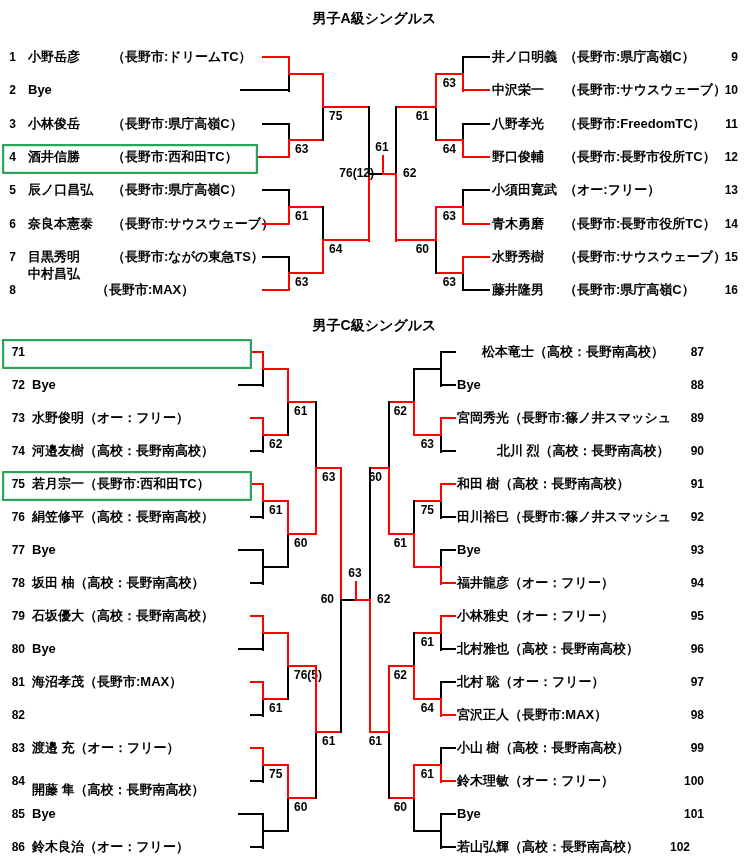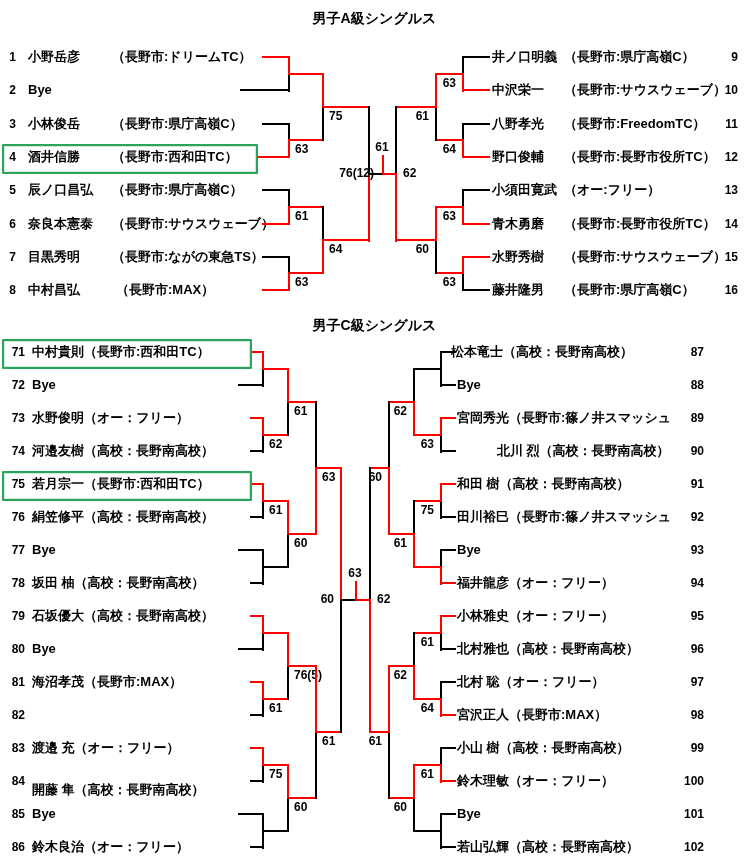--- a/index.html
+++ b/index.html
@@ -35,22 +35,22 @@
     <div class="t num" style="left: 4px; top: 180px; width: 12px;">5</div>
     <div class="t " style="left: 28px; top: 180px;">辰ノ口昌弘</div>
     <div class="t " style="left: 112px; top: 180px;">（長野市:県庁高嶺C）</div>
     <div class="t num" style="left: 4px; top: 214px; width: 12px;">6</div>
     <div class="t " style="left: 28px; top: 214px;">奈良本憲泰</div>
     <div class="t " style="left: 112px; top: 214px;">（長野市:サウスウェーブ）</div>
     <div class="t num" style="left: 4px; top: 247px; width: 12px;">7</div>
     <div class="t " style="left: 28px; top: 247px;">目黒秀明</div>
     <div class="t " style="left: 112px; top: 247px;">（長野市:ながの東急TS）</div>
     <div class="t num" style="left: 4px; top: 280px; width: 12px;">8</div>
-    <div class="t " style="left: 28px; top: 280px;">中村昌弘</div>
-    <div class="t " style="left: 116px; top: 280px; text-align: center;">（長野市:MAX）</div>
+    <div class="t " style="left: 28px; top: 264px;">中村昌弘</div>
+    <div class="t " style="left: 96px; top: 280px; text-align: center;">（長野市:MAX）</div>
     <div class="seg" style="left: 262px; top: 56px; width: 28px; height: 2px; background: rgb(255, 0, 0);"></div>
     <div class="seg" style="left: 240px; top: 89px; width: 50px; height: 2px; background: rgb(0, 0, 0);"></div>
     <div class="seg" style="left: 288px; top: 56px; width: 2px; height: 18.65px; background: rgb(255, 0, 0);"></div>
     <div class="seg" style="left: 288px; top: 73px; width: 2px; height: 18.65px; background: rgb(0, 0, 0);"></div>
     <div class="seg" style="left: 262px; top: 123px; width: 28px; height: 2px; background: rgb(0, 0, 0);"></div>
     <div class="seg" style="left: 258px; top: 156px; width: 32px; height: 2px; background: rgb(255, 0, 0);"></div>
     <div class="seg" style="left: 288px; top: 123px; width: 2px; height: 18.65px; background: rgb(0, 0, 0);"></div>
     <div class="seg" style="left: 288px; top: 139px; width: 2px; height: 18.65px; background: rgb(255, 0, 0);"></div>
     <div class="lbl" style="left: 295px; top: 142.25px;">63</div>
     <div class="seg" style="left: 262px; top: 189px; width: 28px; height: 2px; background: rgb(0, 0, 0);"></div>
@@ -136,21 +136,20 @@
     <div class="seg" style="left: 395px; top: 239px; width: 42px; height: 2px; background: rgb(255, 0, 0);"></div>
     <div class="seg" style="left: 395px; top: 106px; width: 2px; height: 68.6px; background: rgb(0, 0, 0);"></div>
     <div class="seg" style="left: 395px; top: 173px; width: 2px; height: 68.6px; background: rgb(255, 0, 0);"></div>
     <div class="lbl" style="left: 403px; top: 165.55px;">62</div>
     <div class="seg" style="left: 368px; top: 173px; width: 17px; height: 2px; background: rgb(0, 0, 0);"></div>
     <div class="seg" style="left: 382px; top: 173px; width: 15px; height: 2px; background: rgb(255, 0, 0);"></div>
     <div class="seg" style="left: 382px; top: 155px; width: 2px; height: 20px; background: rgb(255, 0, 0);"></div>
     <div class="lbl c" style="left: 352px; width: 60px; top: 139.55px;">61</div>
     <div class="hl" style="left: 2px; top: 339px; width: 246px; height: 26px;"></div>
     <div class="t num" style="left: 3px; top: 342px; width: 22px;">71</div>
-    <div class="t " style="left: 32px; top: 342px;">中村貴則（長野市:西和田TC）</div>
     <div class="t num" style="left: 3px; top: 375px; width: 22px;">72</div>
     <div class="t " style="left: 32px; top: 375px;">Bye</div>
     <div class="t num" style="left: 3px; top: 408px; width: 22px;">73</div>
     <div class="t " style="left: 32px; top: 408px;">水野俊明（オー：フリー）</div>
     <div class="t num" style="left: 3px; top: 441px; width: 22px;">74</div>
     <div class="t " style="left: 32px; top: 441px;">河邉友樹（高校：長野南高校）</div>
     <div class="hl" style="left: 2px; top: 471px; width: 246px; height: 26px;"></div>
     <div class="t num" style="left: 3px; top: 474px; width: 22px;">75</div>
     <div class="t " style="left: 32px; top: 474px;">若月宗一（長野市:西和田TC）</div>
     <div class="t num" style="left: 3px; top: 507px; width: 22px;">76</div>
@@ -239,21 +238,21 @@
     <div class="seg" style="left: 287px; top: 797px; width: 30px; height: 2px; background: rgb(255, 0, 0);"></div>
     <div class="seg" style="left: 315px; top: 665px; width: 2px; height: 68px; background: rgb(255, 0, 0);"></div>
     <div class="seg" style="left: 315px; top: 731px; width: 2px; height: 68px; background: rgb(0, 0, 0);"></div>
     <div class="lbl" style="left: 322px; top: 733.5px;">61</div>
     <div class="seg" style="left: 315px; top: 467px; width: 27px; height: 2px; background: rgb(255, 0, 0);"></div>
     <div class="seg" style="left: 315px; top: 731px; width: 27px; height: 2px; background: rgb(255, 0, 0);"></div>
     <div class="seg" style="left: 340px; top: 467px; width: 2px; height: 134px; background: rgb(255, 0, 0);"></div>
     <div class="seg" style="left: 340px; top: 599px; width: 2px; height: 134px; background: rgb(0, 0, 0);"></div>
     <div class="lbl r" style="left: 274px; width: 60px; top: 591.5px;">60</div>
     <div class="t num" style="left: 678px; top: 342px; width: 26px;">87</div>
-    <div class="t " style="left: 451px; top: 342px; text-align: center;">松本竜士（高校：長野南高校）</div>
+    <div class="t " style="left: 482px; top: 342px; text-align: center;">松本竜士（高校：長野南高校）</div>
     <div class="t num" style="left: 678px; top: 375px; width: 26px;">88</div>
     <div class="t " style="left: 457px; top: 375px;">Bye</div>
     <div class="t num" style="left: 678px; top: 408px; width: 26px;">89</div>
     <div class="t " style="left: 457px; top: 408px;">宮岡秀光（長野市:篠ノ井スマッシュ</div>
     <div class="t num" style="left: 678px; top: 441px; width: 26px;">90</div>
     <div class="t " style="left: 457px; top: 441px; margin-left: 40px;">北川 烈（高校：長野南高校）</div>
     <div class="t num" style="left: 678px; top: 474px; width: 26px;">91</div>
     <div class="t " style="left: 457px; top: 474px;">和田 樹（高校：長野南高校）</div>
     <div class="t num" style="left: 678px; top: 507px; width: 26px;">92</div>
     <div class="t " style="left: 457px; top: 507px;">田川裕巳（長野市:篠ノ井スマッシュ</div>
@@ -268,21 +267,21 @@
     <div class="t num" style="left: 678px; top: 672px; width: 26px;">97</div>
     <div class="t " style="left: 457px; top: 672px;">北村 聡（オー：フリー）</div>
     <div class="t num" style="left: 678px; top: 705px; width: 26px;">98</div>
     <div class="t " style="left: 457px; top: 705px;">宮沢正人（長野市:MAX）</div>
     <div class="t num" style="left: 678px; top: 738px; width: 26px;">99</div>
     <div class="t " style="left: 457px; top: 738px;">小山 樹（高校：長野南高校）</div>
     <div class="t num" style="left: 678px; top: 771px; width: 26px;">100</div>
     <div class="t " style="left: 457px; top: 771px;">鈴木理敏（オー：フリー）</div>
     <div class="t num" style="left: 678px; top: 804px; width: 26px;">101</div>
     <div class="t " style="left: 457px; top: 804px;">Bye</div>
-    <div class="t num" style="left: 678px; top: 837px; width: 26px; text-align: right;">102</div>
+    <div class="t num" style="left: 664px; top: 837px; width: 26px; text-align: right;">102</div>
     <div class="t " style="left: 457px; top: 837px;">若山弘輝（高校：長野南高校）</div>
     <div class="seg" style="left: 440px; top: 351px; width: 16px; height: 2px; background: rgb(0, 0, 0);"></div>
     <div class="seg" style="left: 440px; top: 384px; width: 16px; height: 2px; background: rgb(0, 0, 0);"></div>
     <div class="seg" style="left: 440px; top: 351px; width: 2px; height: 18.5px; background: rgb(0, 0, 0);"></div>
     <div class="seg" style="left: 440px; top: 368px; width: 2px; height: 18.5px; background: rgb(0, 0, 0);"></div>
     <div class="seg" style="left: 440px; top: 417px; width: 16px; height: 2px; background: rgb(255, 0, 0);"></div>
     <div class="seg" style="left: 440px; top: 450px; width: 16px; height: 2px; background: rgb(0, 0, 0);"></div>
     <div class="seg" style="left: 440px; top: 417px; width: 2px; height: 18.5px; background: rgb(255, 0, 0);"></div>
     <div class="seg" style="left: 440px; top: 434px; width: 2px; height: 18.5px; background: rgb(0, 0, 0);"></div>
     <div class="lbl r" style="left: 374px; width: 60px; top: 436.5px;">63</div>

